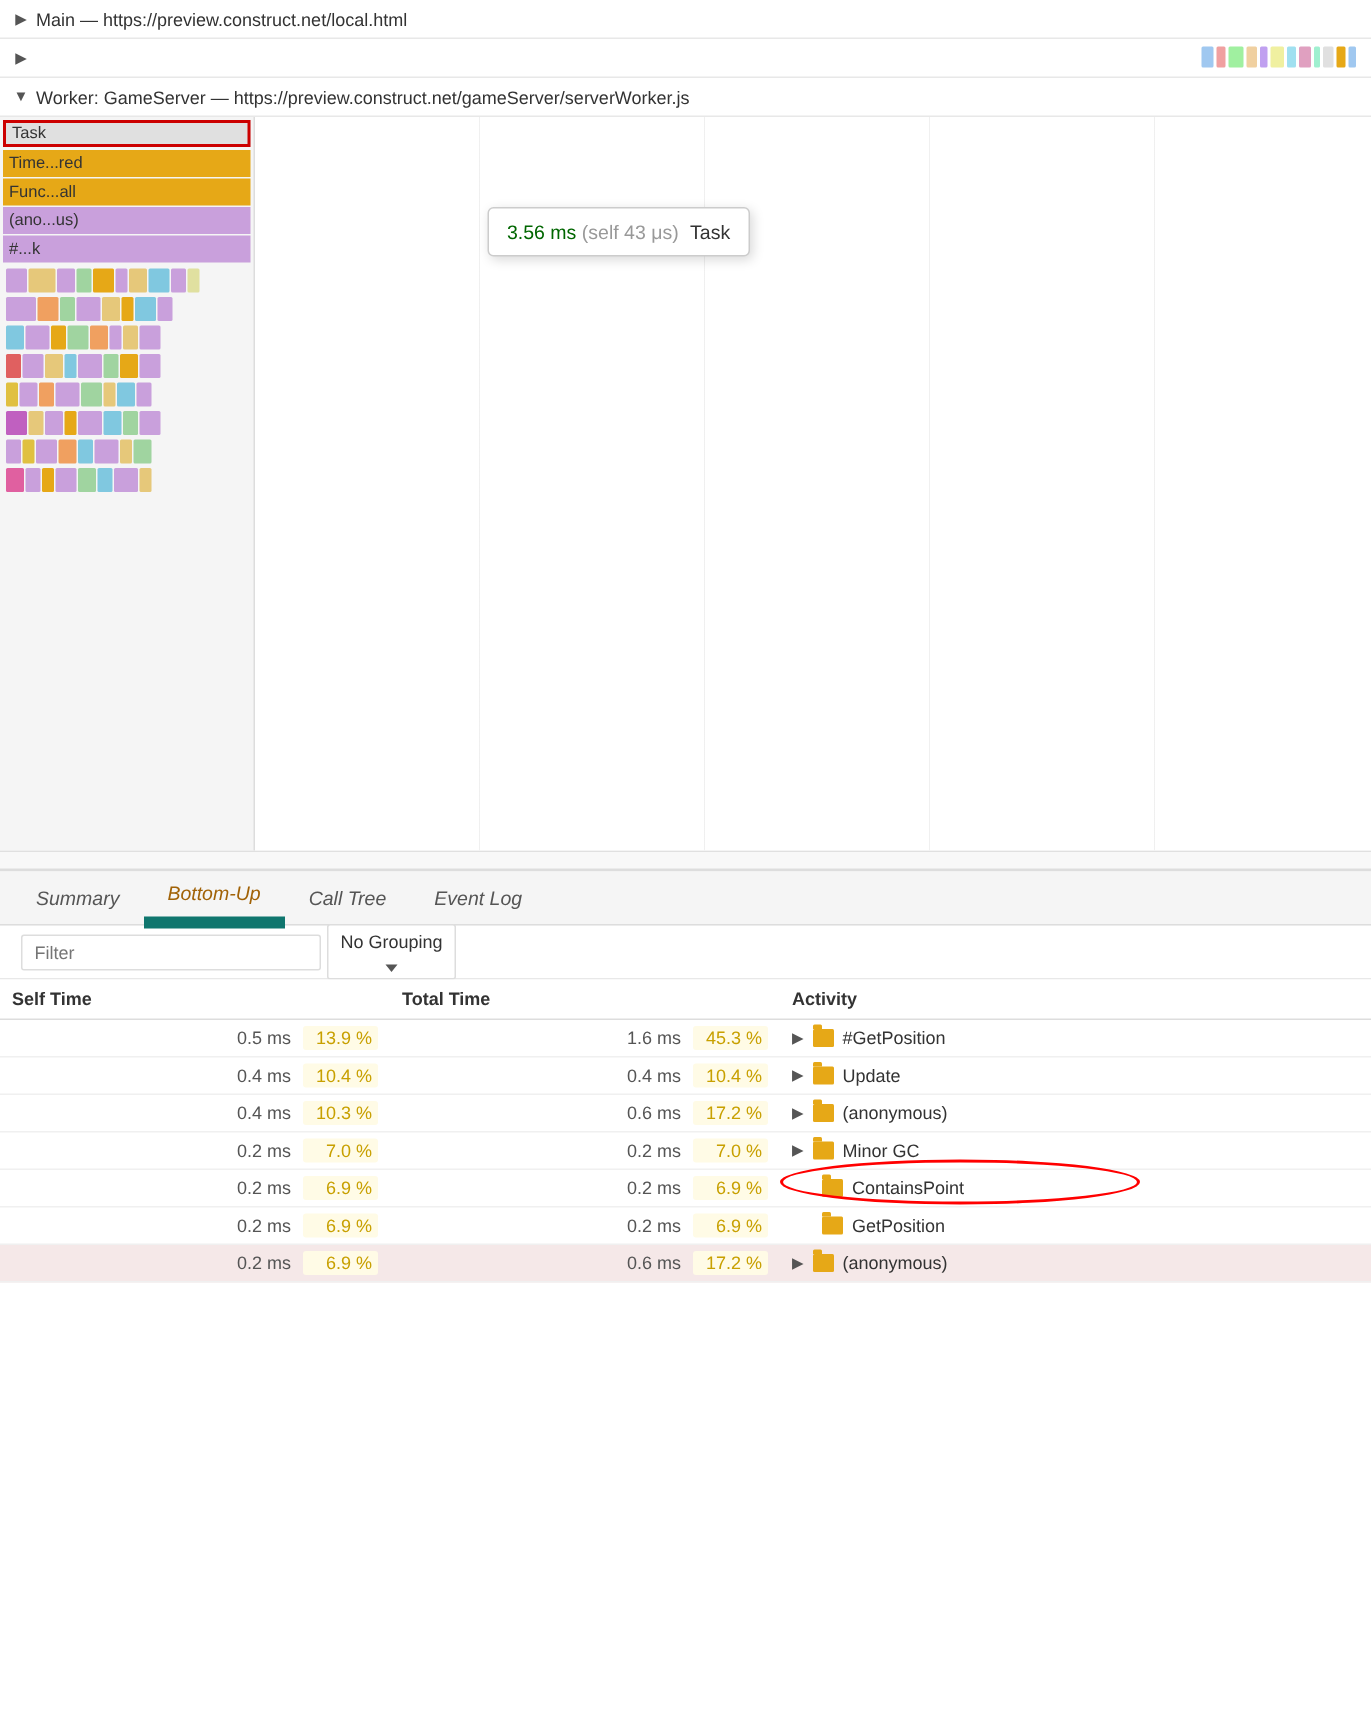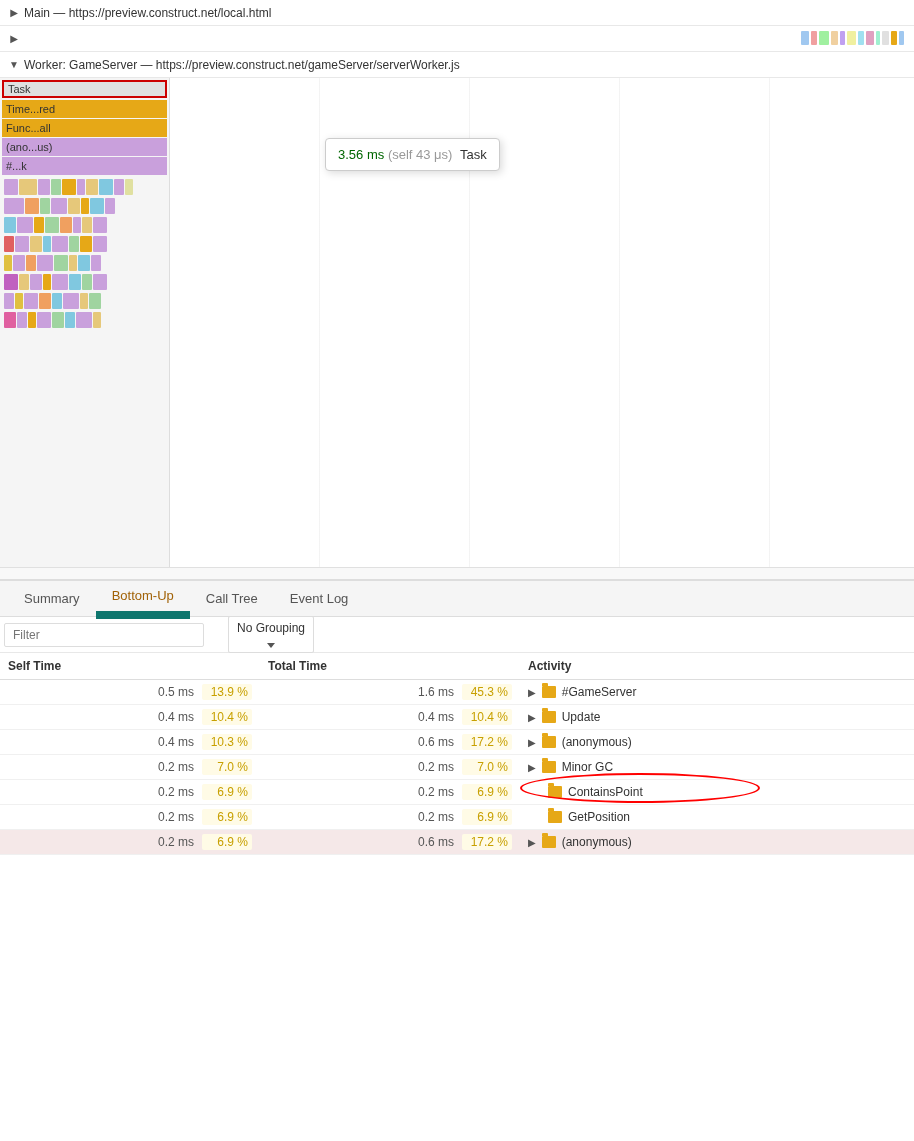--- a/index.html
+++ b/index.html
@@ -173,35 +173,36 @@
       height: 36px;
     }
 
     .tab-item {
       padding: 8px 16px;
       cursor: pointer;
       color: #555;
       font-size: 13px;
       border-bottom: 2px solid transparent;
       margin-bottom: -1px;
+      font-style: italic;
     }
 
     .tab-item.active {
       color: #a16207;
       border-bottom: 8px solid #0f766e;
       font-weight: 500;
     }
 
     
     .filter-row {
       display: flex;
       align-items: center;
-      padding: 6px 4px;
+      padding: 6px 14px;
       border-bottom: 1px solid #e8e8e8;
-      gap: 24px;
+      gap: 4px;
       height: 36px;
     }
 
     .filter-input {
       border: 1px solid #ddd;
       border-radius: 2px;
       padding: 4px 8px;
       font-size: 12px;
       width: 200px;
       color: #999;
@@ -516,21 +517,21 @@
             <td>
               <div class="row-nums">
     <span class="time-val">1.6 ms</span>
     <span class="pct-val">45.3 %</span>
   </div>
             </td>
             <td>
               <div class="activity-col">
     <span class="expand-arrow">▶</span>
     <span class="folder-icon"></span>
-    <span>#GameServer</span>
+    <span>#GetPosition</span>
   </div>
             </td>
           </tr>
           <tr>
             <td>
               <div class="row-nums">
     <span class="time-val">0.4 ms</span>
     <span class="pct-val">10.4 %</span>
   </div>
             </td>

